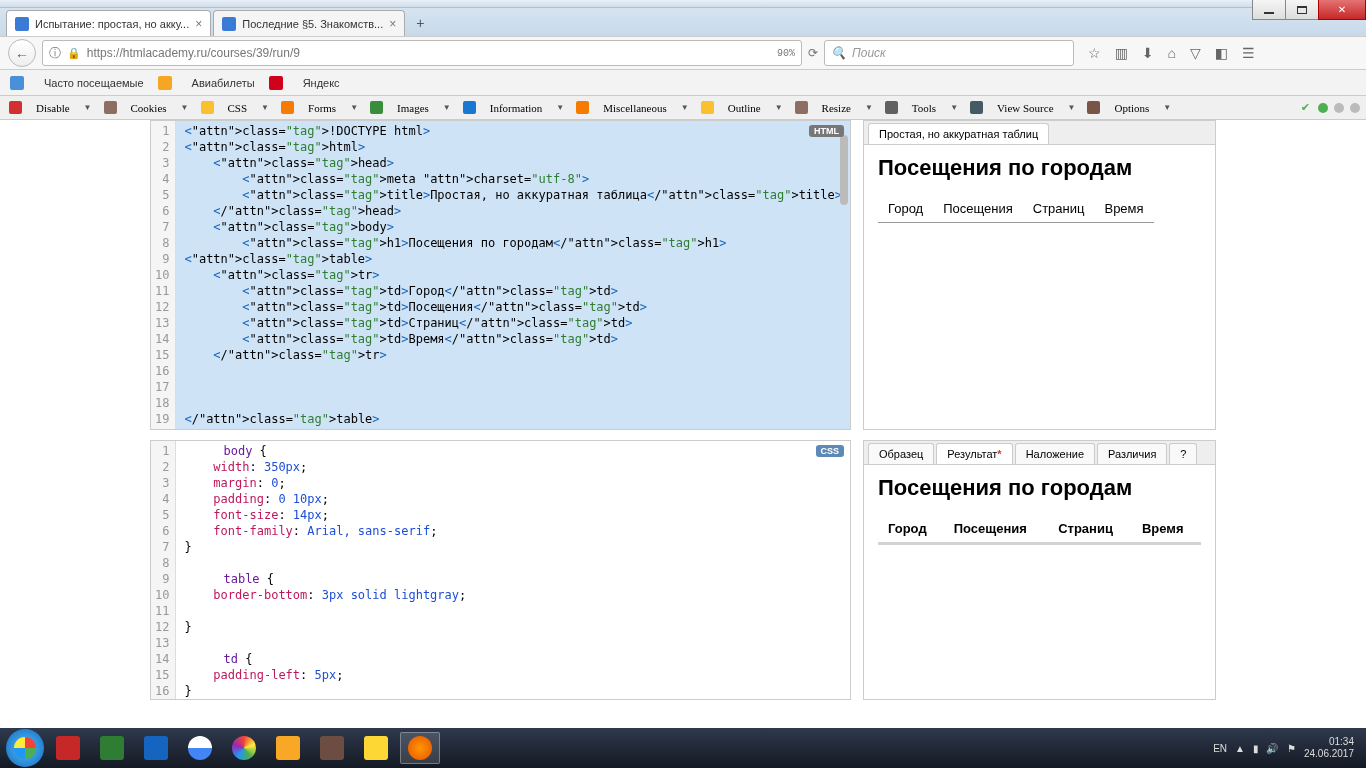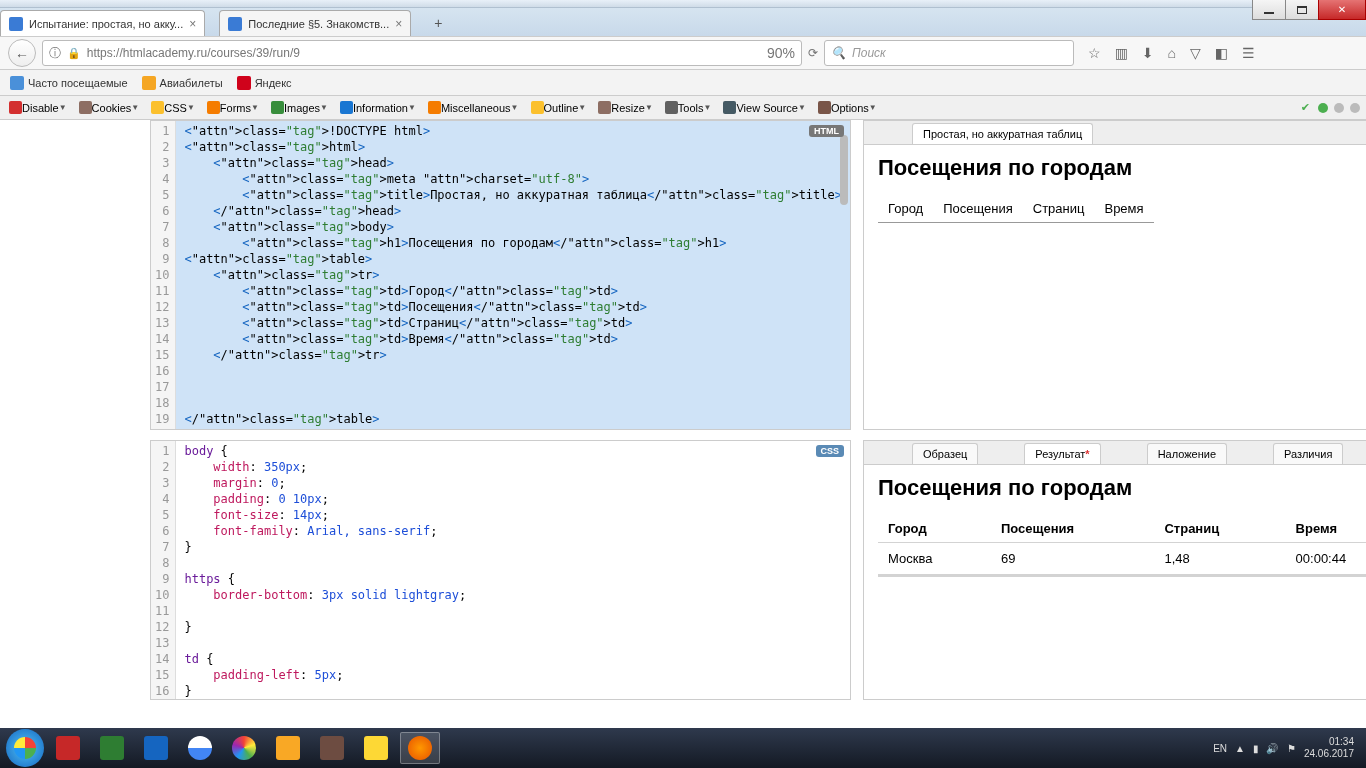--- a/index.html
+++ b/index.html
@@ -8,46 +8,46 @@
 
 .window-frame { width: 1366px; height: 768px; display: flex; flex-direction: column; background: linear-gradient(#d6e4f0,#c8d9ea); }
 .titlebar { height: 8px; background: linear-gradient(#e8f0f8,#d0dce8); border-bottom: 1px solid #b0c0d0; position: relative; }
 .win-btns { position: absolute; right: 0; top: 0; display: flex; }
 .win-btn { width: 34px; height: 20px; border: 1px solid #888; border-top: none; background: linear-gradient(#f5f5f5,#ddd); margin-left: -1px; display: flex; align-items: center; justify-content: center; font-size: 10px; }
 .win-btn.close { background: linear-gradient(#e57373,#c62828); color: #fff; width: 48px; border-color: #a00; }
 .win-btn.min .bar { width: 10px; height: 2px; background:#333; margin-top:6px;}
 .win-btn.max .sq { width: 10px; height:8px; border:1px solid #333; border-top:2px solid #333;}
 
 
-.tabstrip { height: 28px; display: flex; align-items: flex-end; gap: 14px; background: linear-gradient(#d6e4f0,#c8d9ea); }
+.tabstrip { height: 28px; display: flex; align-items: flex-end; padding-left: 6px; gap: 2px; background: linear-gradient(#d6e4f0,#c8d9ea); }
 .tab { height: 26px; display: flex; align-items: center; padding: 0 8px; background: #f5f5f5; border: 1px solid #aaa; border-bottom: none; border-radius: 4px 4px 0 0; max-width: 210px; font-size: 11px; color:#333; }
 .tab.active { background: #fff; }
 .tab .favicon { width:14px; height:14px; background:#3a7bd5; border-radius:2px; margin-right:6px; flex-shrink:0;}
 .tab .t-label { white-space: nowrap; overflow: hidden; text-overflow: ellipsis; flex:1;}
 .tab .t-close { margin-left:6px; color:#777; font-size:12px;}
 .newtab { width:26px; height:22px; display:flex; align-items:center; justify-content:center; color:#555; font-size:14px; margin-bottom:2px;}
 
 
 .urlbar { height: 34px; background: #f7f7f7; border-top:1px solid #ccc; border-bottom:1px solid #ccc; display:flex; align-items:center; padding: 0 8px; gap:6px; }
 .nav-btn { width:28px; height:28px; border:1px solid #bbb; border-radius:14px; background:linear-gradient(#fff,#eee); display:flex; align-items:center; justify-content:center; color:#555; font-size:14px;}
 .addr { flex:1; height:26px; border:1px solid #bbb; background:#fff; border-radius:3px; display:flex; align-items:center; padding:0 6px; gap:6px; font-size:12px; color:#777; max-width:760px;}
 .lock { color:#2a8a2a; font-size:11px;}
-.zoom { margin-left:auto; color:#777; font-size:14px;}
+.zoom { margin-left:auto; color:#777; font-size:10px;font-family:Liberation Mono, monospace;}
 .search { width: 250px; height:26px; border:1px solid #bbb; background:#fff; border-radius:3px; display:flex; align-items:center; padding:0 6px; gap:6px; color:#999; font-style:italic;}
 .toolbar-icons { display:flex; gap:14px; color:#666; font-size:14px; margin-left:8px;}
 .toolbar-icons span { cursor:pointer; }
 
 
 .bookbar { height:26px; background:#f3f3f3; border-bottom:1px solid #ccc; display:flex; align-items:center; padding:0 10px; gap:14px; font-size:11px; color:#333;}
-.bookbar .bm { display:flex; align-items:center; gap:4px;}
+.bookbar .bm { display:flex; align-items:center; gap:20px;}
 .bookbar .bm .bi { width:14px; height:14px; border-radius:2px;}
 
 
 .devbar { height:24px; background:#f0f0f0; border-bottom:1px solid #ccc; display:flex; align-items:center; padding:0 4px; gap:2px; font-size:11px;}
-.devbar .di { display:flex; align-items:center; gap:0; padding:2px 5px; cursor:pointer;}
+.devbar .di { display:flex; align-items:center; gap:14px; padding:2px 5px; cursor:pointer;font-family:Liberation Serif, serif;}
 .devbar .di .dico { width:13px; height:13px; border-radius:2px;}
 .devbar .arr { font-size:8px; color:#555;}
 .devbar .spacer { flex:1;}
 .devbar .light { width:10px;height:10px;border-radius:5px; margin:0 2px;}
 
 
 .content { flex:1; display:flex; background:#fff; padding: 0 150px 8px 150px; gap:12px;}
 .col { flex:1; display:flex; flex-direction:column; gap:10px;}
 
 
@@ -59,28 +59,28 @@
 .badge.css { background:#5a8ab5;}
 .code-area { display:flex; height:100%; font-family: Consolas, monospace; font-size:12px; line-height:16px;}
 .gutter { background:#f5f5f5; border-right:1px solid #ddd; color:#999; text-align:right; padding:2px 6px 2px 4px; user-select:none; white-space:pre;}
 .code { padding:2px 8px; white-space:pre; flex:1; overflow:hidden;}
 .code.html-sel { background:#cfe3f7;}
 .scroller { position:absolute; right:2px; top:4px; bottom:4px; width:8px; }
 .scroller .thumb { position:absolute; left:0; right:0; background:#bbb; border-radius:4px;}
 
 
 .tag{color:#1565c0;} .str{color:#2e7d32;}
-.prop{color:#be185d;} .val{color:#1d4ed8;} .sel{color:#6a1b9a;}
+.prop{color:#be185d;} .val{color:#1d4ed8;} .sel{color:#6a1b9a;margin-left:39px;}
 
 
 .preview { border:1px solid #ccc; background:#fff; position:relative; padding:0; font-family: Arial, sans-serif;}
 .preview.top { height:310px;}
 .preview.bot { height:260px;}
 .prev-tabs { background:#eee; border-bottom:1px solid #ccc; display:flex; padding:2px 4px 0 4px; font-size:11px;}
-.prev-tab { padding:4px 10px; border:1px solid #ccc; border-bottom:none; background:#f9f9f9; border-radius:3px 3px 0 0; margin-right:2px; cursor:pointer;margin-left:44px;}
+.prev-tab { padding:4px 10px; border:1px solid #ccc; border-bottom:none; background:#f9f9f9; border-radius:3px 3px 0 0; margin-right:2px; cursor:pointer;}
 .prev-tab.active { background:#fff;}
 .prev-tab .ast { color:#d33; font-weight:bold;}
 .prev-body { padding:10px 14px;}
 .prev-body h1 { font-size:22px; font-weight:bold; margin-bottom:14px; font-family: Arial;}
 .ptable { border-collapse:collapse; font-size:13px;}
 .ptable td, .ptable th { padding:6px 10px; text-align:left; font-weight:normal;}
 .ptable.hdr-only td { border-bottom:1px solid #999;}
 .ptable.full { width:100%; border-bottom:3px solid #d3d3d3;}
 .ptable.full thead th { font-weight:bold; }
 .ptable.full tbody td { border-top:1px solid #d3d3d3; padding:8px 10px;}
@@ -302,21 +302,21 @@
 15
 16</div>
           <div class="code" id="css-code"><span class="sel">body</span> {
     <span class="prop">width</span>: <span class="val">350px</span>;
     <span class="prop">margin</span>: <span class="val">0</span>;
     <span class="prop">padding</span>: <span class="val">0 10px</span>;
     <span class="prop">font-size</span>: <span class="val">14px</span>;
     <span class="prop">font-family</span>: <span class="val">Arial, sans-serif</span>;
 }
 
-<span class="sel">https</span> {
+<span class="sel">table</span> {
     <span class="prop">border-bottom</span>: <span class="val">3px solid lightgray</span>;
 
 }
 
 <span class="sel">td</span> {
     <span class="prop">padding-left</span>: <span class="val">5px</span>;
 }</div>
         </div>
       </div>
     </div>
@@ -352,26 +352,20 @@
           <table class="ptable full">
             <thead>
                 <tr id="p2-headers">
                   <th>Город</th>
                   <th>Посещения</th>
                   <th>Страниц</th>
                   <th>Время</th>
                 </tr>
               </thead>
             <tbody id="p2-rows">
-                <tr>
-                  <td>Москва</td>
-                  <td>69</td>
-                  <td>1,48</td>
-                  <td>00:00:44</td>
-                </tr>
               </tbody>
           </table>
         </div>
       </div>
     </div>
   </div>
 
   <div class="taskbar">
     <div class="start">
         <div class="orb"></div>

